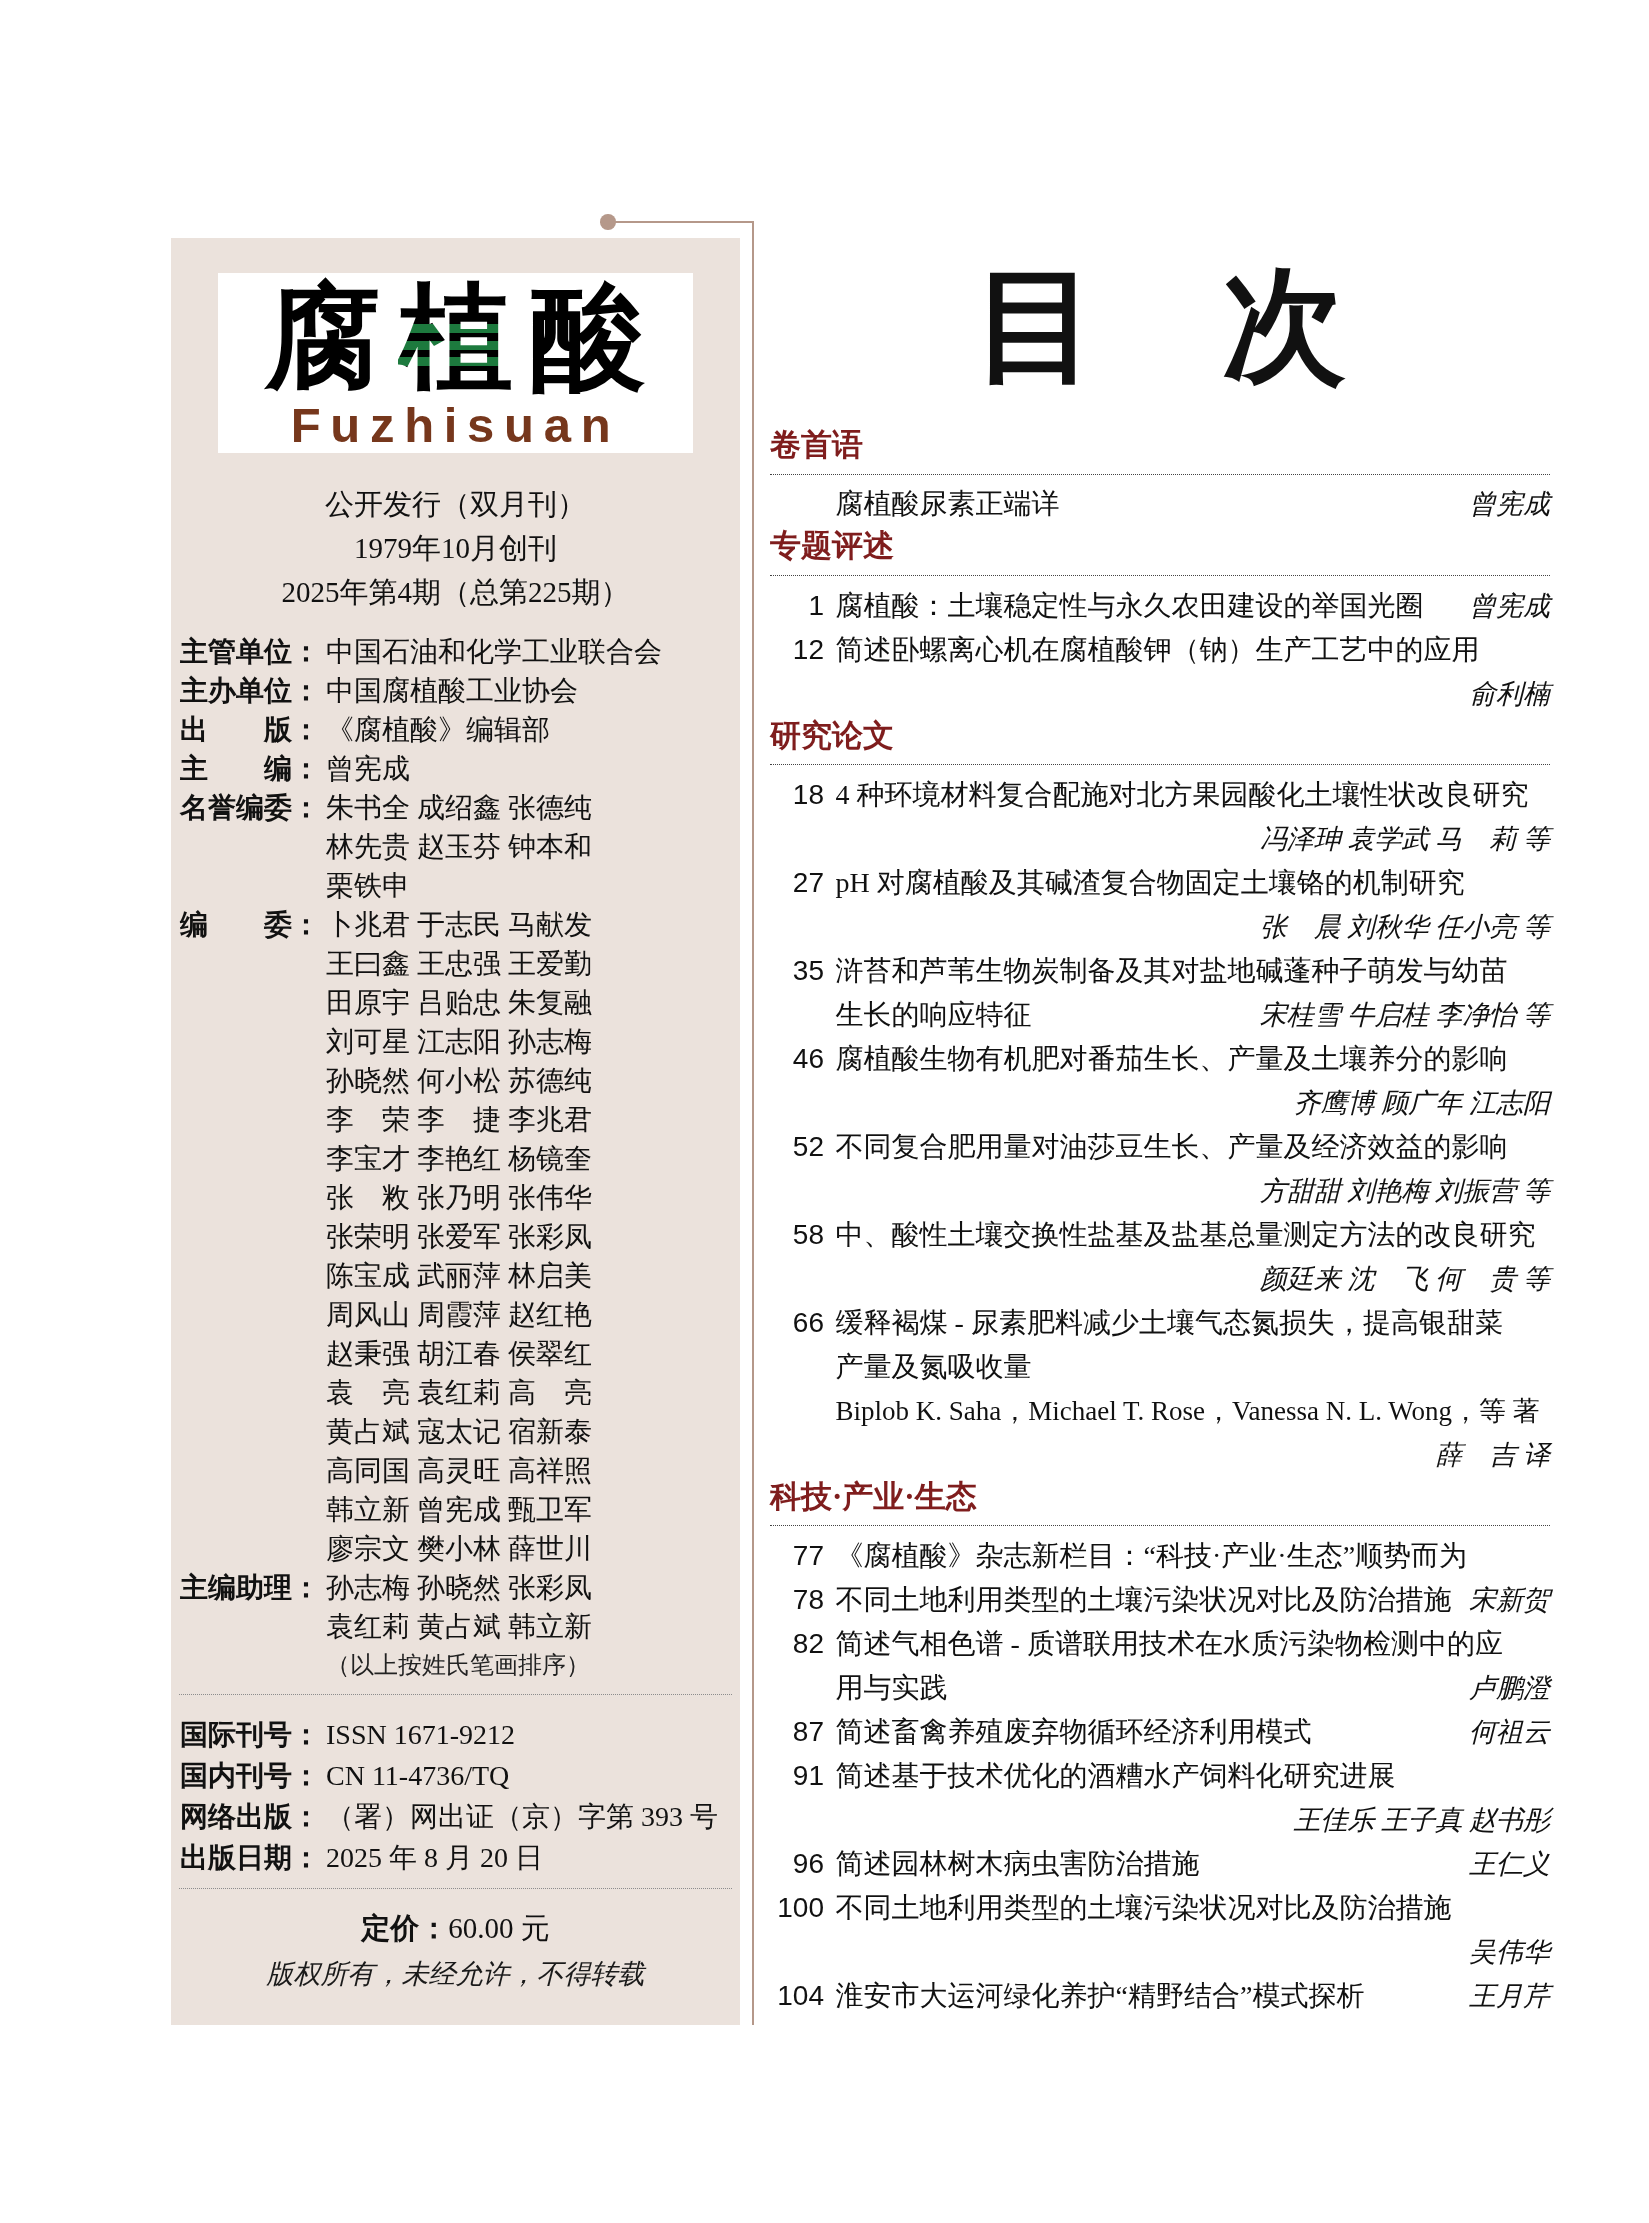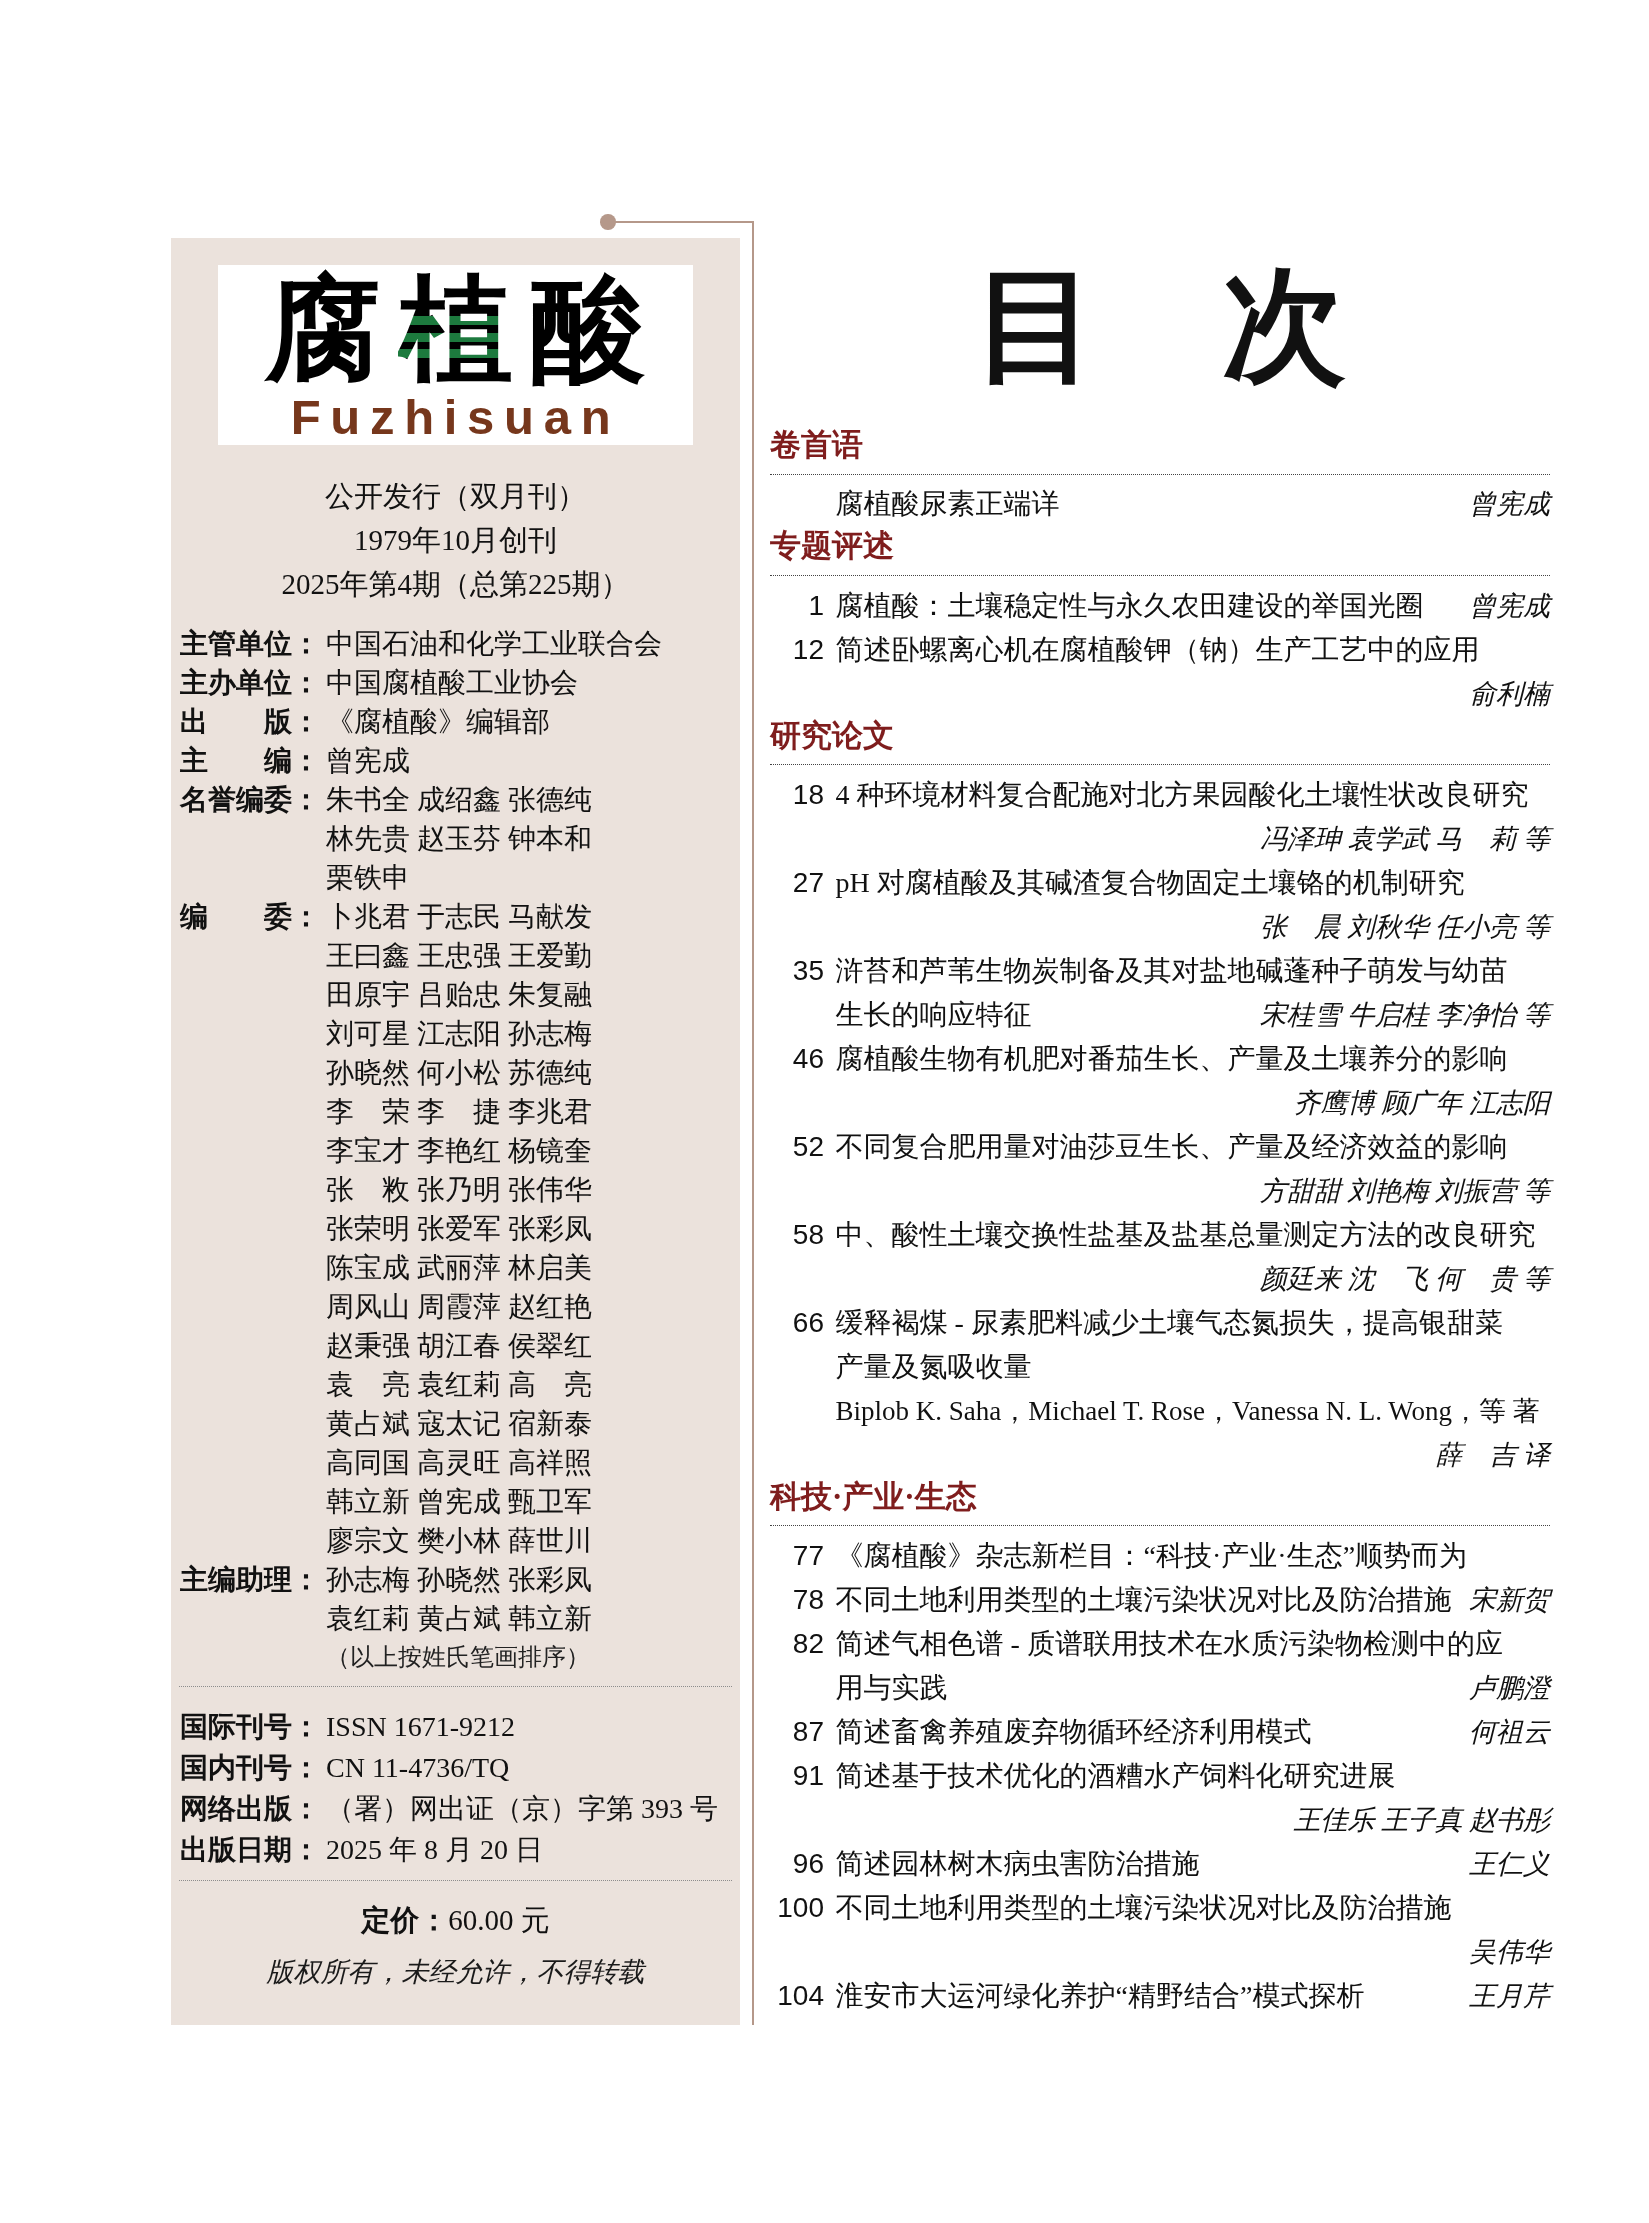--- a/index.html
+++ b/index.html
@@ -6,21 +6,21 @@
   .page{position:relative;width:1650px;height:2223px;background:#ffffff;overflow:hidden;
         font-family:"Liberation Serif","DejaVu Serif",serif;color:#111;}
 
   
   .deco-dot{position:absolute;left:600px;top:214px;width:15.5px;height:15.5px;border-radius:50%;background:#b5988a;}
   .deco-hline{position:absolute;left:611px;top:221px;width:142px;height:1.9px;background:#b5988a;}
   .deco-vline{position:absolute;left:752px;top:221px;width:1.9px;height:1804px;background:#b5988a;}
 
   
   .panel{position:absolute;left:171px;top:238px;width:569px;height:1787px;background:#ebe2dc;}
-  .logo-box{width:475px;height:180px;margin:27px auto 0;background:#ffffff;text-align:center;overflow:hidden;}
+  .logo-box{width:475px;height:180px;margin:35px auto 0;background:#ffffff;text-align:center;overflow:hidden;}
   .logo-cn{font-family:"Liberation Sans","DejaVu Sans",sans-serif;font-weight:900;
            font-size:115px;line-height:128px;letter-spacing:17.5px;color:#000;white-space:nowrap;margin-left:17.5px;}
   .logo-cn .striped{color:#000;}
   @supports ((-webkit-background-clip:text) or (background-clip:text)){
     .logo-cn .striped{
       background:linear-gradient(180deg,#000 0 40%,#1d7a3e 40% 47%,#000 47% 53%,
                  #1d7a3e 53% 60%,#000 60% 66%,#1d7a3e 66% 73%,#000 73% 100%);
       -webkit-background-clip:text;background-clip:text;color:transparent;}
   }
   .logo-en{font-family:"Liberation Sans","DejaVu Sans",sans-serif;font-weight:bold;
@@ -31,21 +31,21 @@
   .irow{display:flex;padding-left:9px;padding-right:9.7px;line-height:39px;font-size:28px;}
   .irow .lbl{width:146px;flex:0 0 146px;font-family:"Liberation Sans","DejaVu Sans",sans-serif;
              font-weight:bold;white-space:nowrap;}
   .irow .val{flex:1;white-space:nowrap;}
   .irow.small .val{font-size:24px;color:#222;}
   .issue-rows{margin-top:19px;}
   .issue-rows .irow{line-height:41px;}
   .panel-divider{border-top:1.9px dotted #8d8d8d;margin:9.7px 7.8px 0;}
   .price-line{margin-top:23px;text-align:center;font-size:29px;line-height:33px;}
   .price-line .plbl{font-family:"Liberation Sans","DejaVu Sans",sans-serif;font-weight:bold;}
-  .copyright{margin-top:20px;text-align:center;font-size:27px;line-height:31px;
+  .copyright{margin-top:14px;text-align:center;font-size:27px;line-height:31px;
              font-style:italic;color:#1a1a1a;}
 
   
   .toc{position:absolute;left:770px;top:252px;width:780px;}
   .toc-title{font-family:"Liberation Sans","DejaVu Sans",sans-serif;font-weight:900;
              font-size:124px;line-height:146px;height:146px;text-align:center;
              margin:0 0 29px;white-space:nowrap;}
   .toc-line .head{display:none;}
   .toc-line .row{display:flex;align-items:baseline;line-height:44px;}
   .toc-line.t-heading{margin:1.9px 0 7.8px;}

